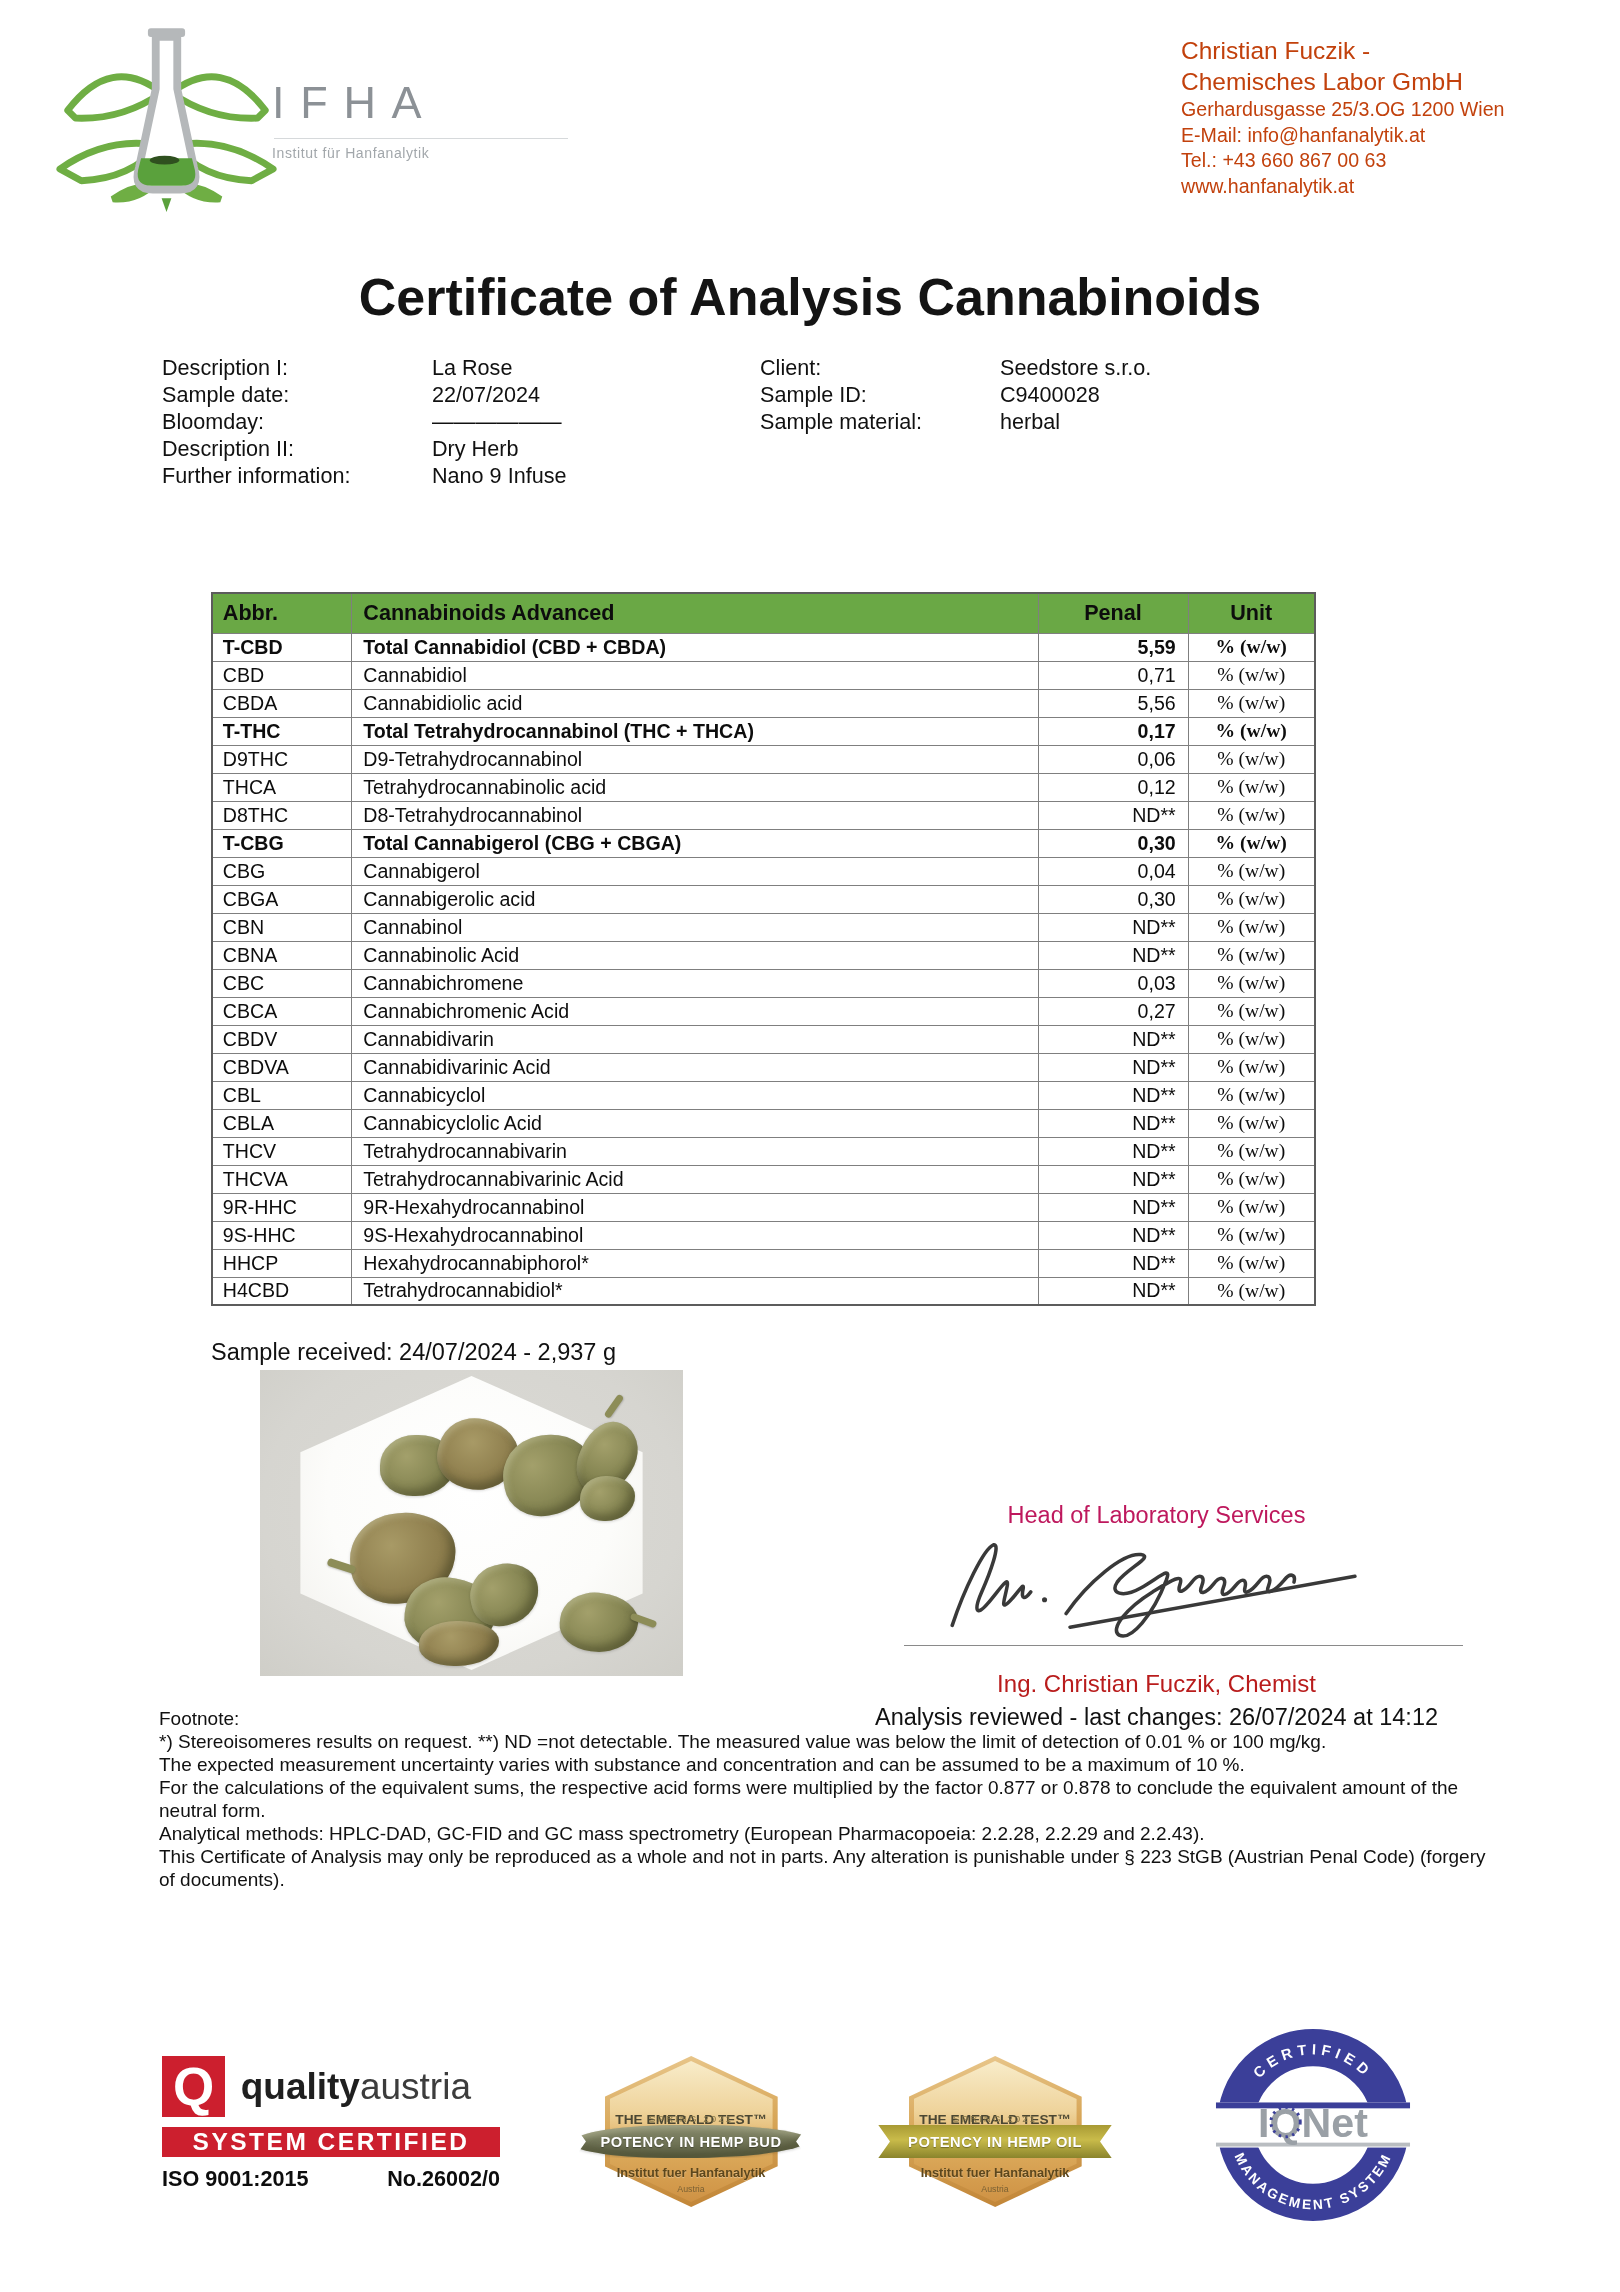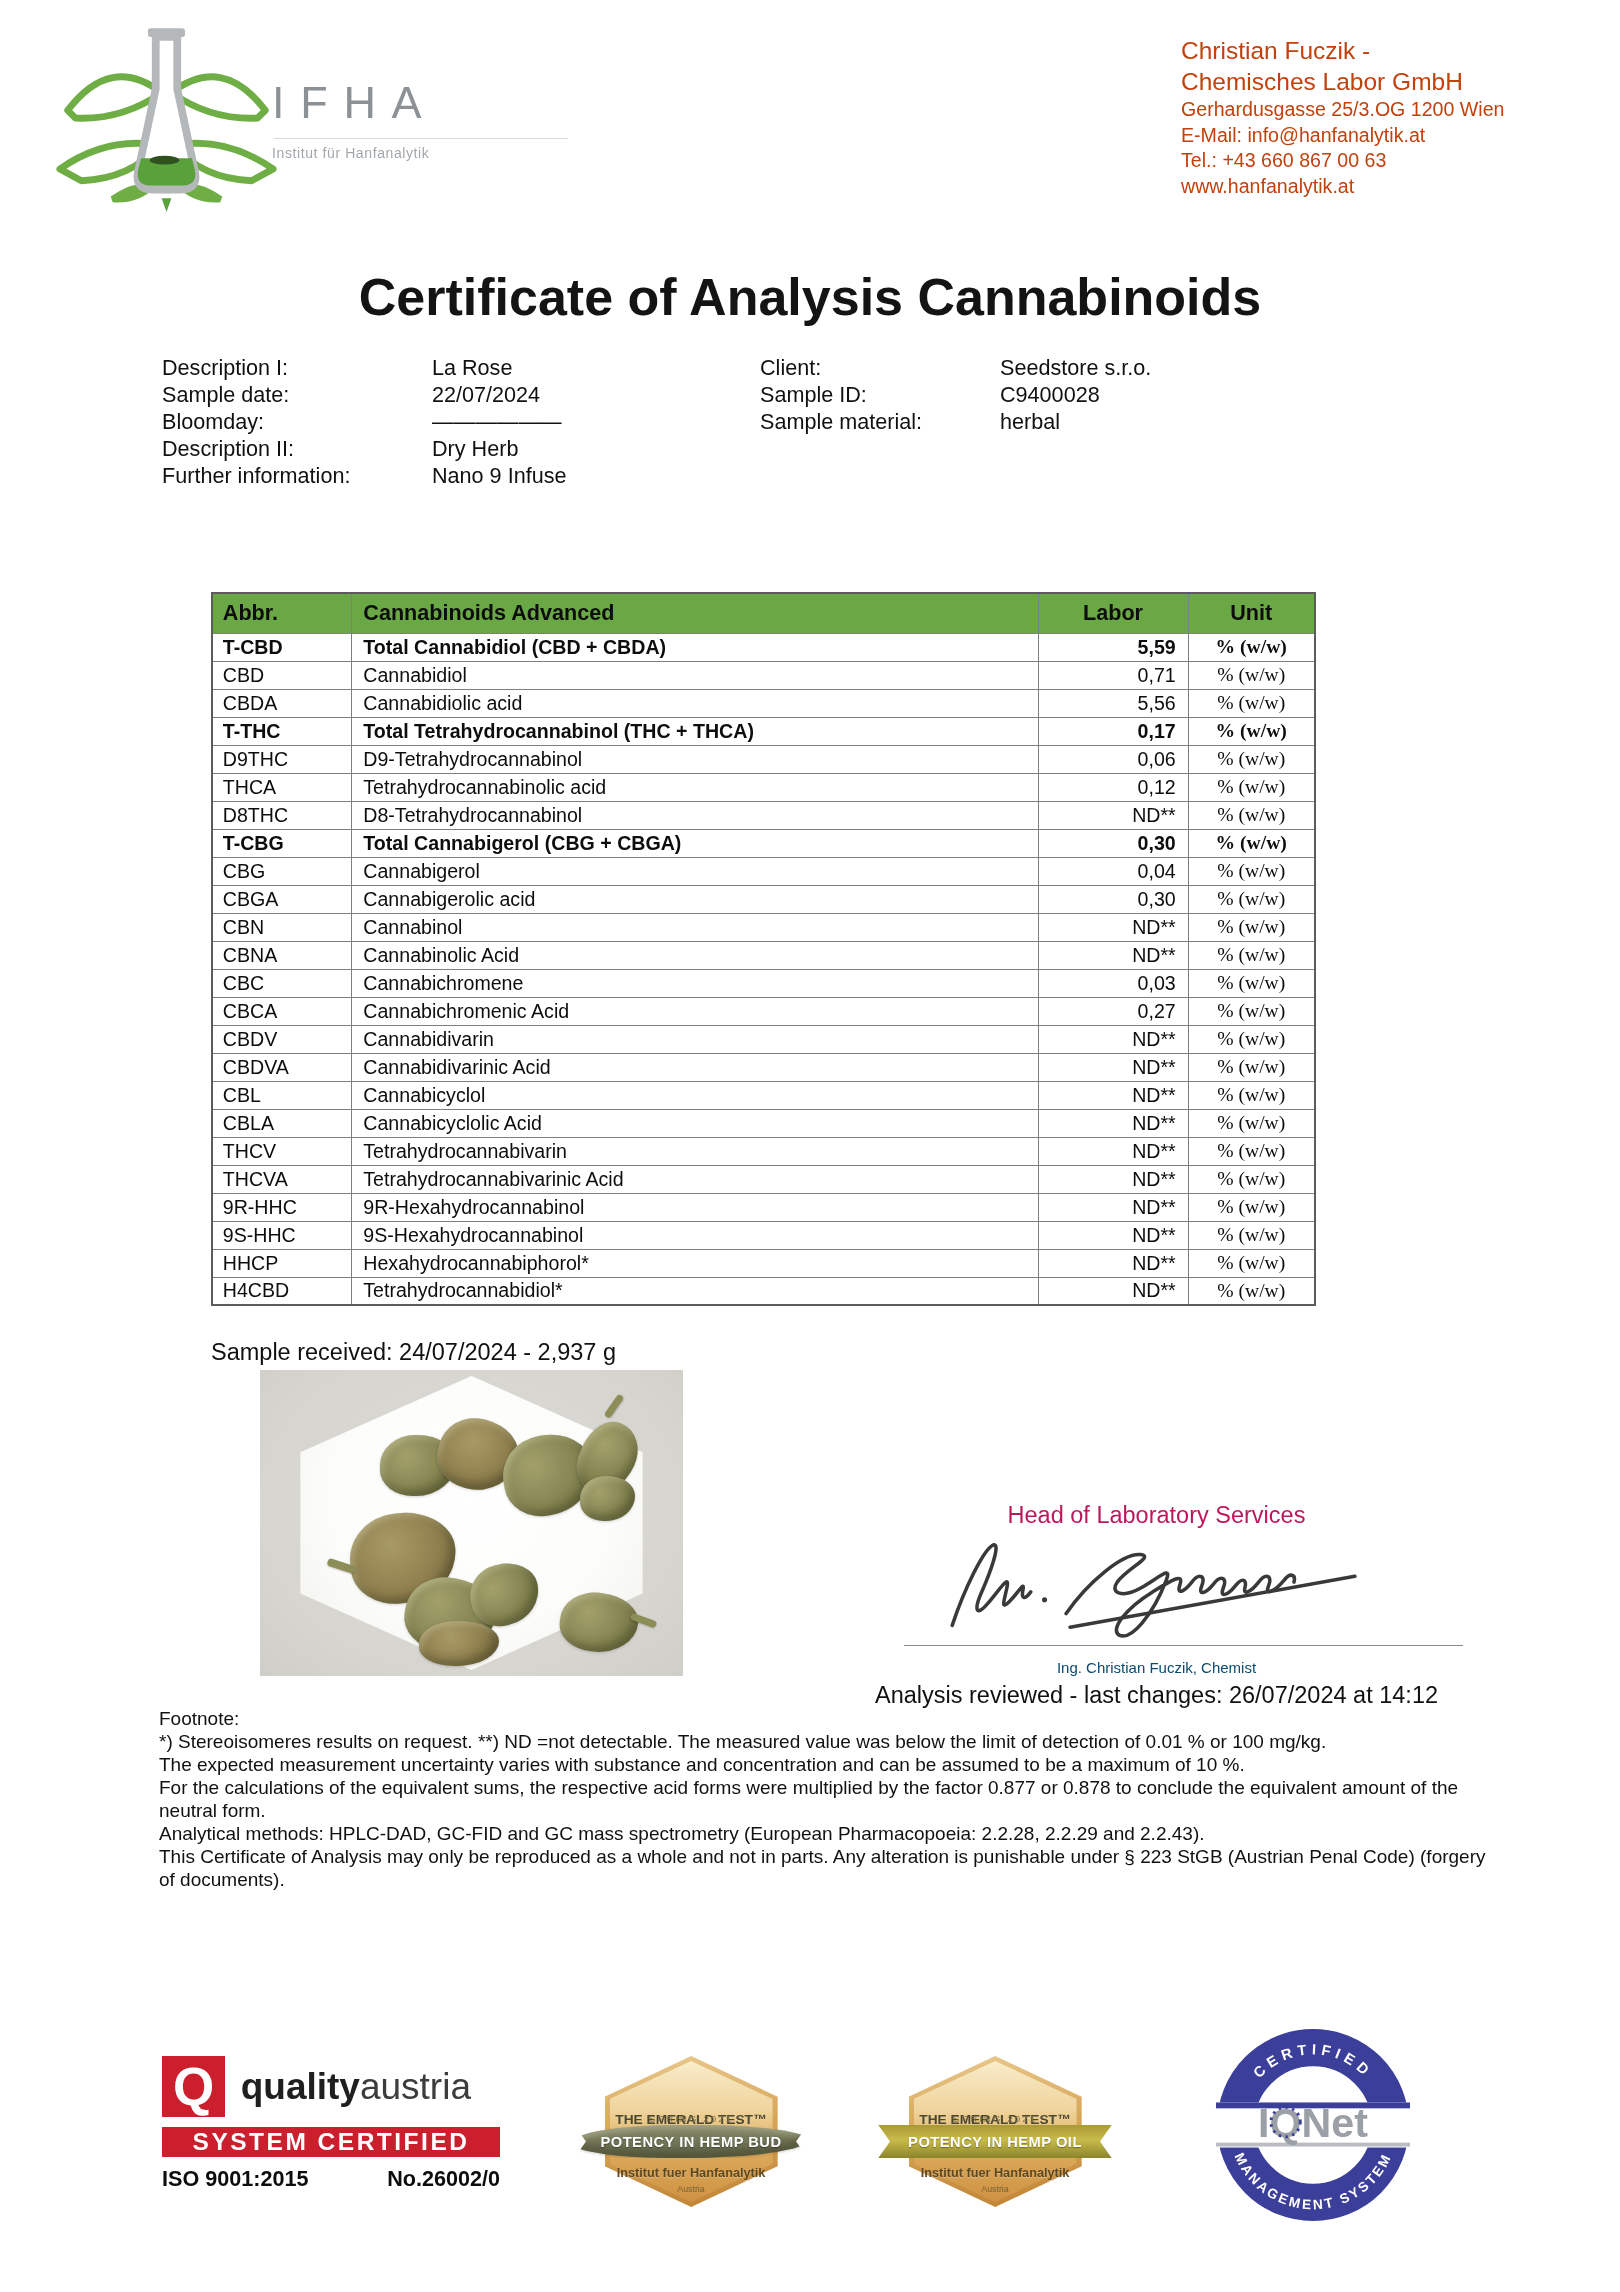--- a/index.html
+++ b/index.html
@@ -56,21 +56,21 @@
          border-radius:48% 52% 55% 45% / 52% 46% 58% 44%;
          box-shadow:inset -4.9px -5.9px 8.8px rgba(60,60,30,.45), inset 2.9px 2.9px 5.9px rgba(235,235,200,.35), 0 1px 2.9px rgba(0,0,0,.18); }
   .bud.brown { background:radial-gradient(circle at 40% 35%, #a89a66 0%, #8f7f4e 55%, #74663c 100%); }
   .stem { position:absolute; background:#8d8d58; border-radius:3.9px; box-shadow:0 1px 2px rgba(0,0,0,.2); }
 
   
   .sig-block { position:absolute; left:843px; top:1502px; width:627px; }
   .sig-heading { text-align:center; font-size:23.5px; color:#be185d; }
   .sig-svg { display:block; margin:3.9px auto 0 auto; }
   .sig-rule { width:559px; height:1px; background:#8a8a8a; margin:2px 0 0 61px; }
-  .sig-name { text-align:center; font-size:15px; color:#0c4a6e; margin-top:13px; }
+  .sig-name { text-align:center; font-size:24px; color:#b91c1c; margin-top:24px; }
   .sig-reviewed { text-align:center; font-size:23.5px; color:#111; margin-top:5.9px; }
 
   
   .footnote { position:absolute; left:159px; top:1707px; width:1396px; font-size:19px;
               line-height:23px; color:#111; }
   .fn-line { min-height:23px; }
 
   
   .qa-block { position:absolute; left:162px; top:2056px; width:338px; }
   .qa-row { display:flex; align-items:center; }
@@ -191,21 +191,21 @@
         <div class="info-label">Sample material:</div>
         <div class="info-value">herbal</div>
       </div>
     </div>
 
   <table class="coa-table">
     <thead>
       <tr>
         <th class="col-abbr">Abbr.</th>
         <th class="col-name">Cannabinoids Advanced</th>
-        <th class="col-result">Labor</th>
+        <th class="col-result">Penal</th>
         <th class="col-unit">Unit</th>
       </tr>
     </thead>
     <tbody id="table-body">
         <tr class="row-bold">
           <td class="col-abbr">T-CBD</td>
           <td class="col-name">Total Cannabidiol (CBD + CBDA)</td>
           <td class="col-result">5,59</td>
           <td class="col-unit">% (w/w)</td>
         </tr>

